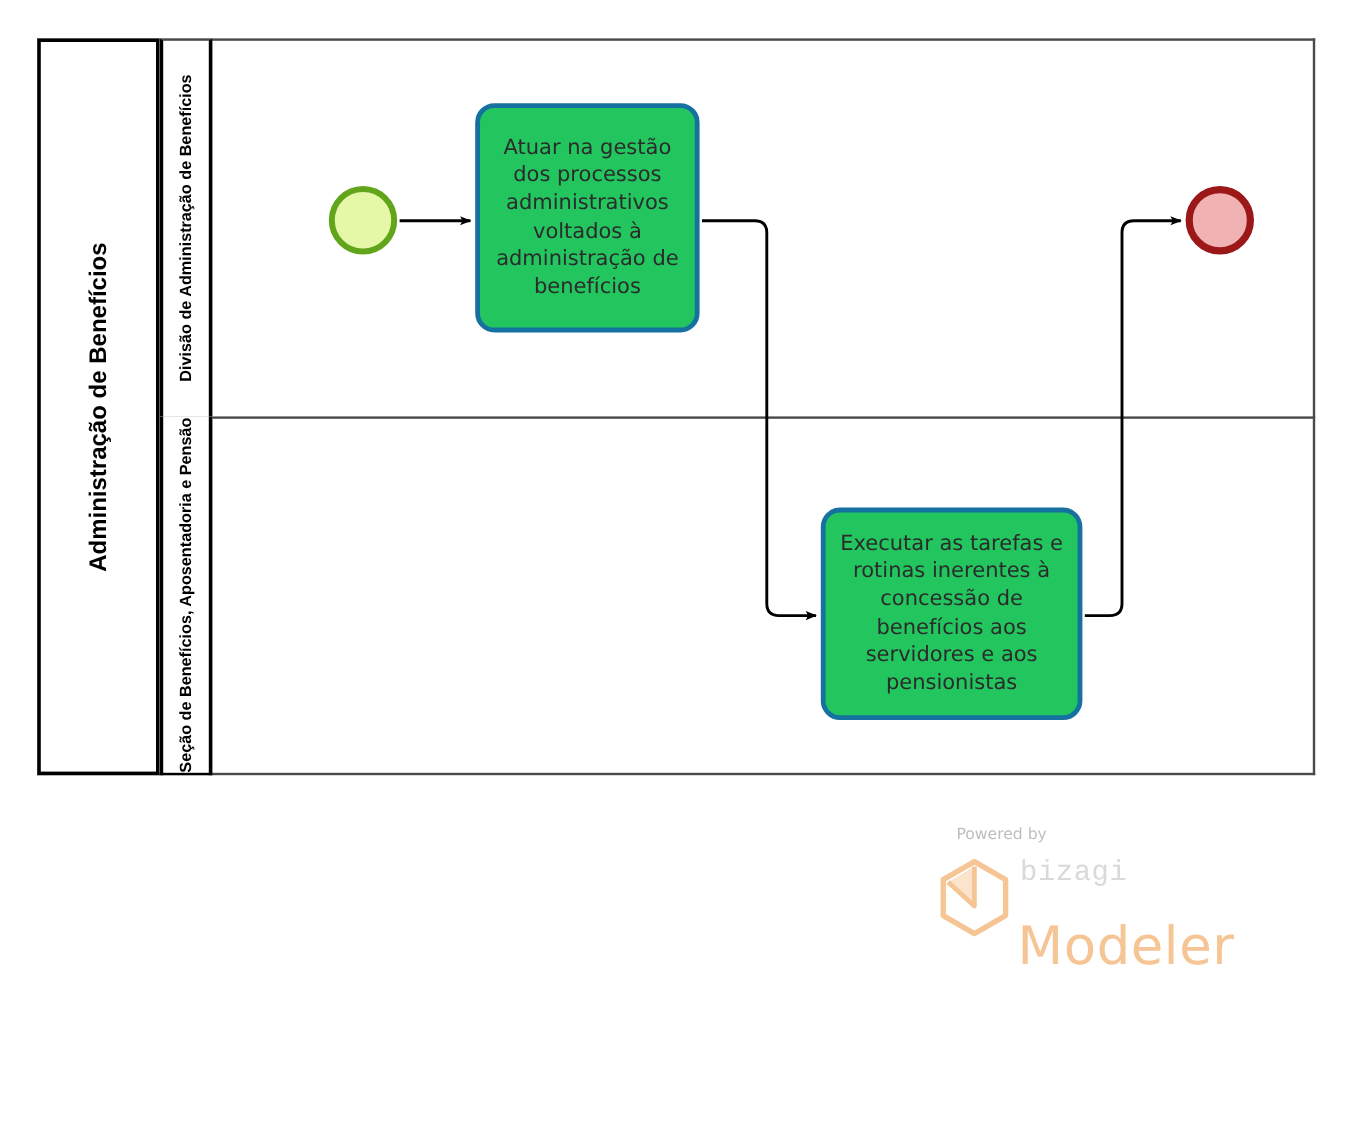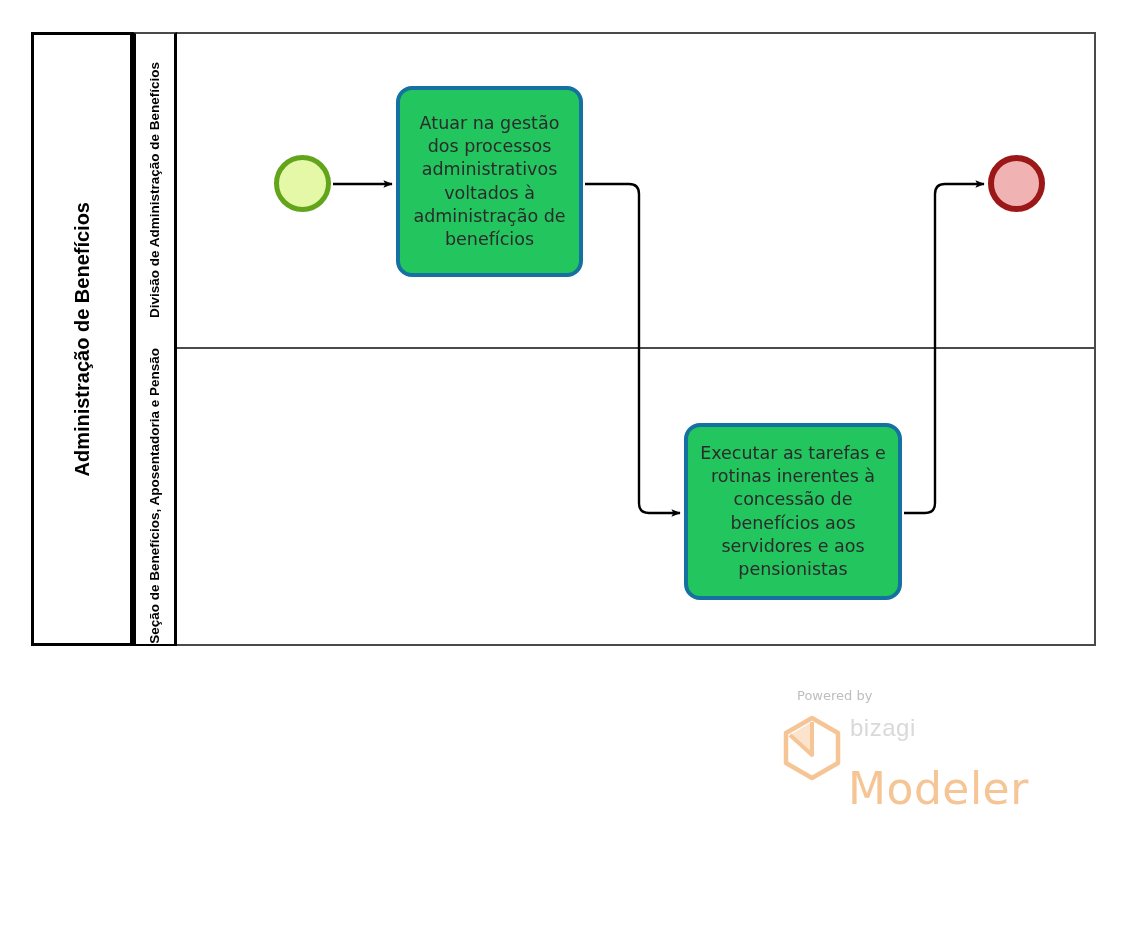--- a/index.html
+++ b/index.html
@@ -196,21 +196,21 @@
     top: 27px;
     width: 62px;
     height: 66px;
   }
   #bizagi-word {
     position: absolute;
     left: 72px;
     top: 26px;
     font-size: 24px;
     color: #d9d9d9;
-    font-family: Liberation Sans, sans-serif;
+    font-family: Liberation Mono, monospace;
     letter-spacing: 0.5px;
   }
   #modeler-word {
     position: absolute;
     left: 70px;
     top: 44px;
     font-size: 44px;
     color: #f6c595;
     font-family: "DejaVu Sans", sans-serif;
     letter-spacing: 0.5px;

